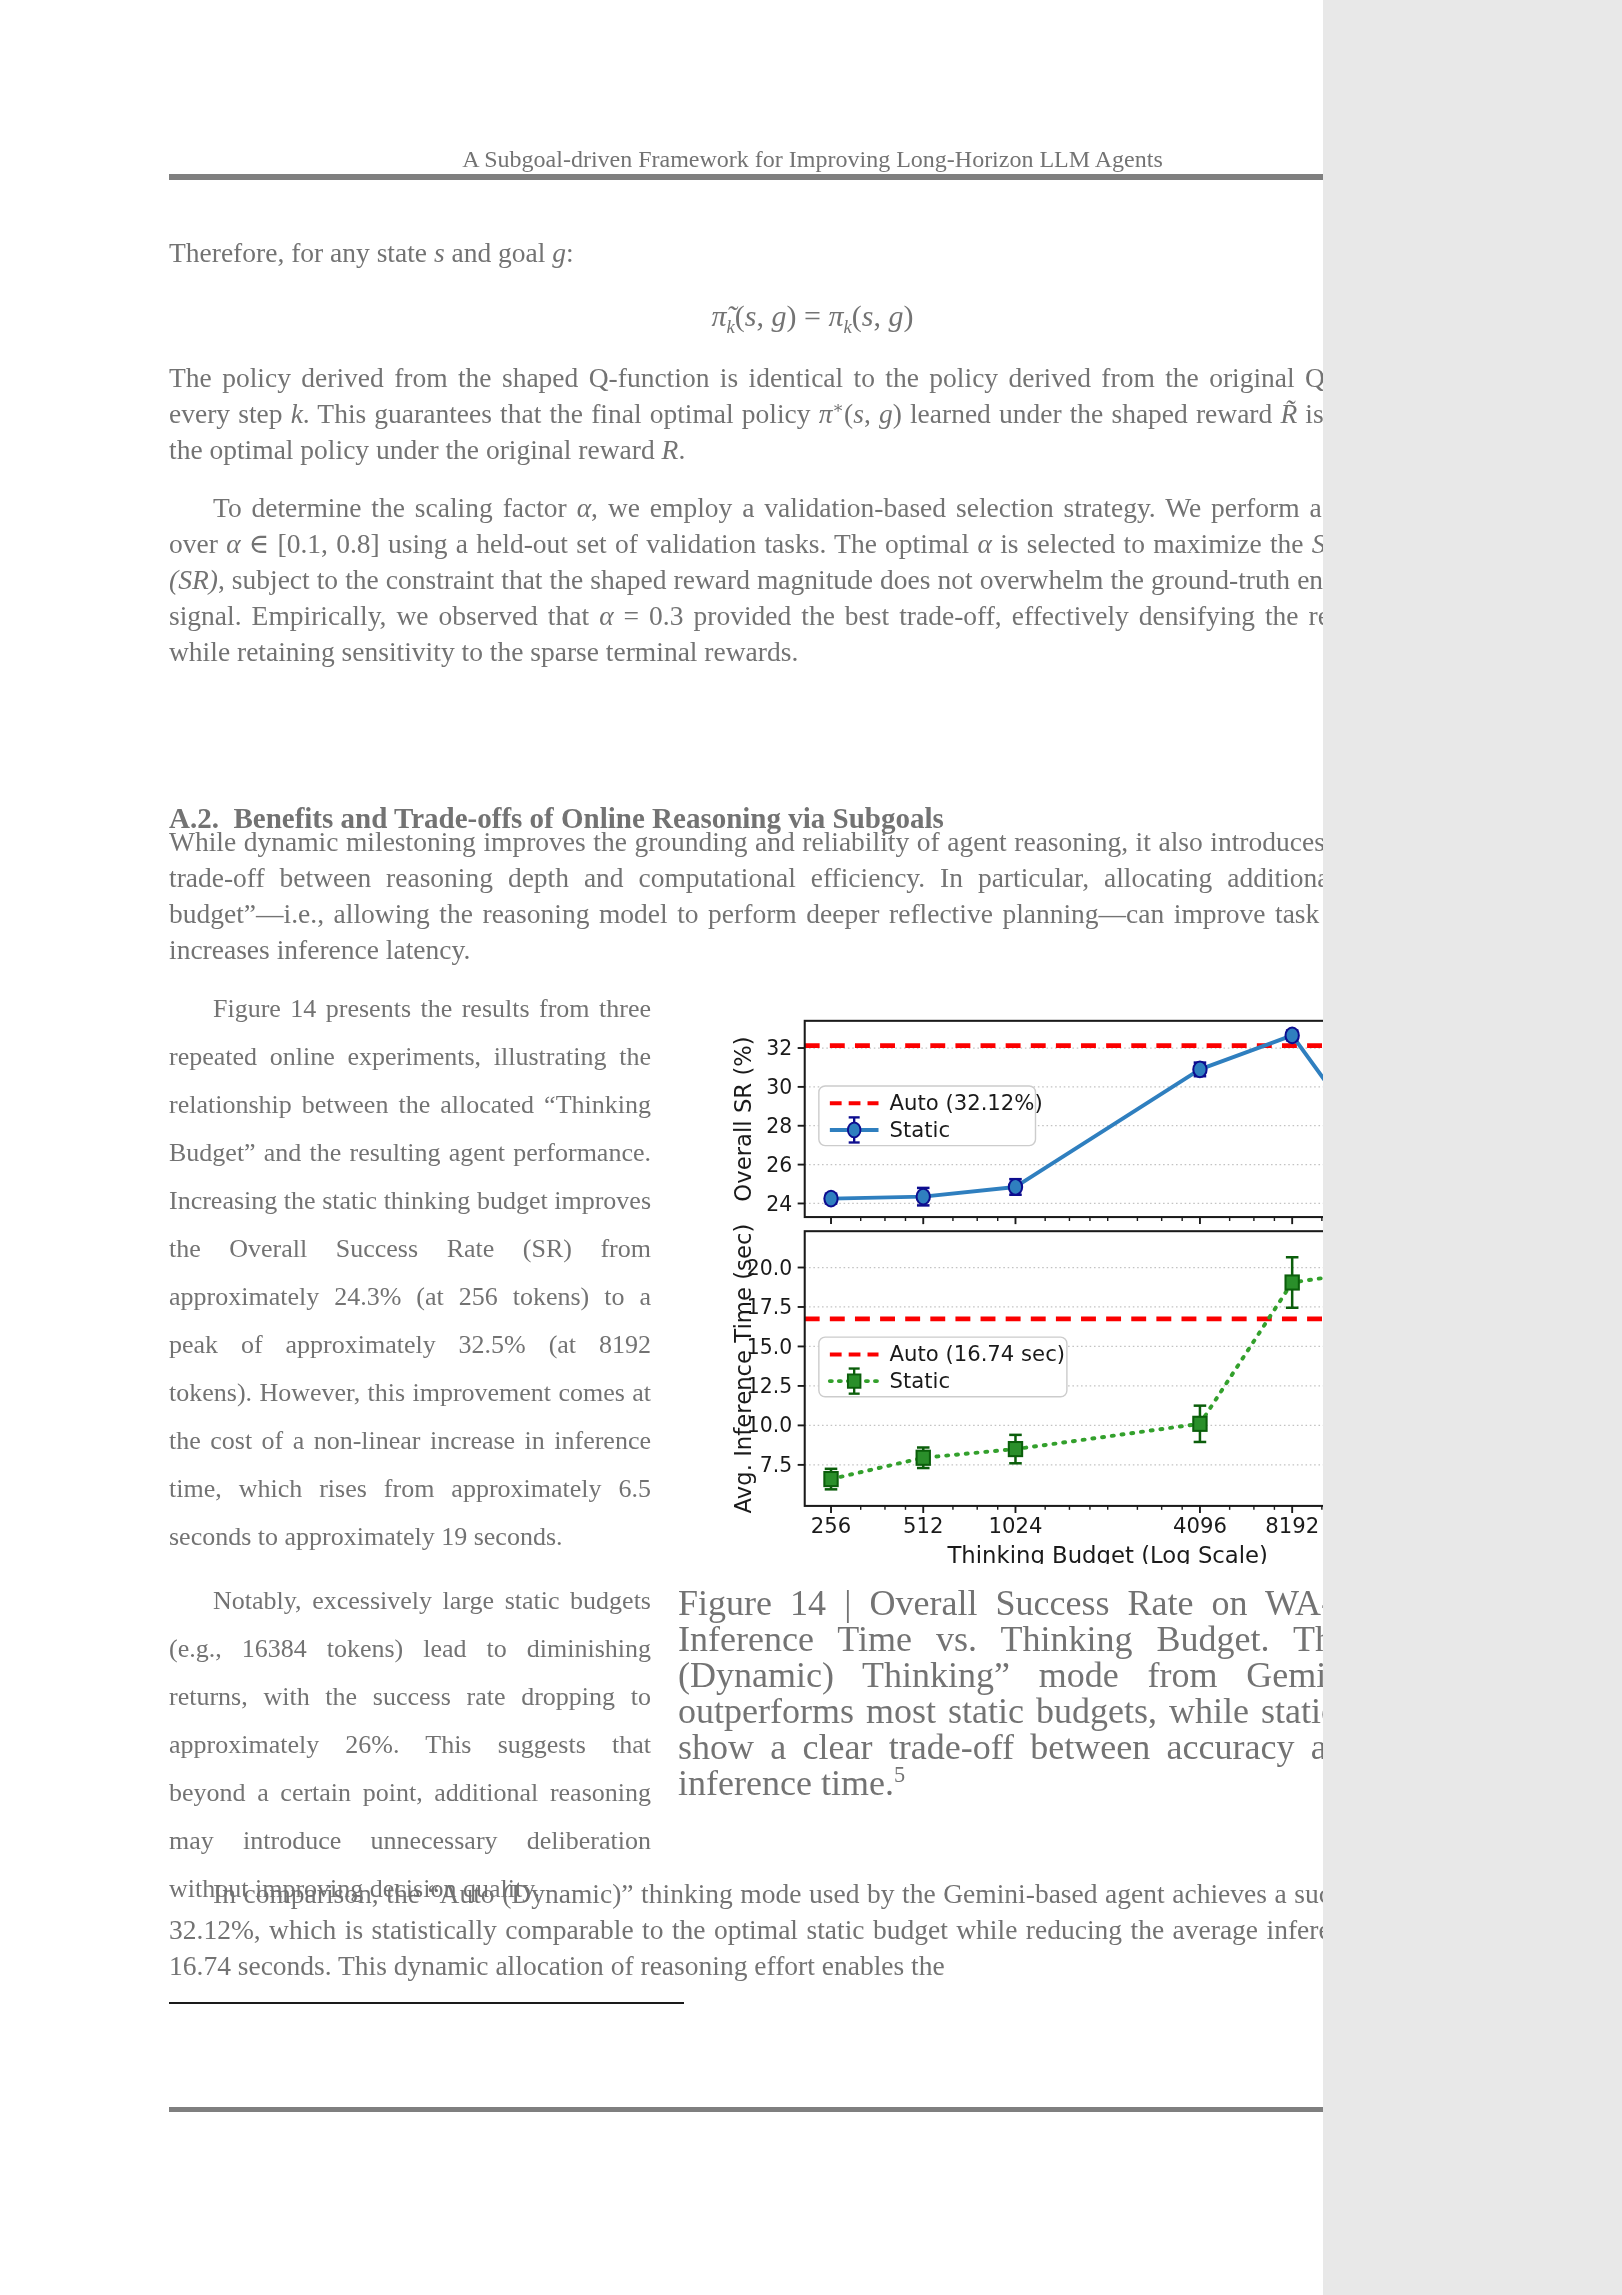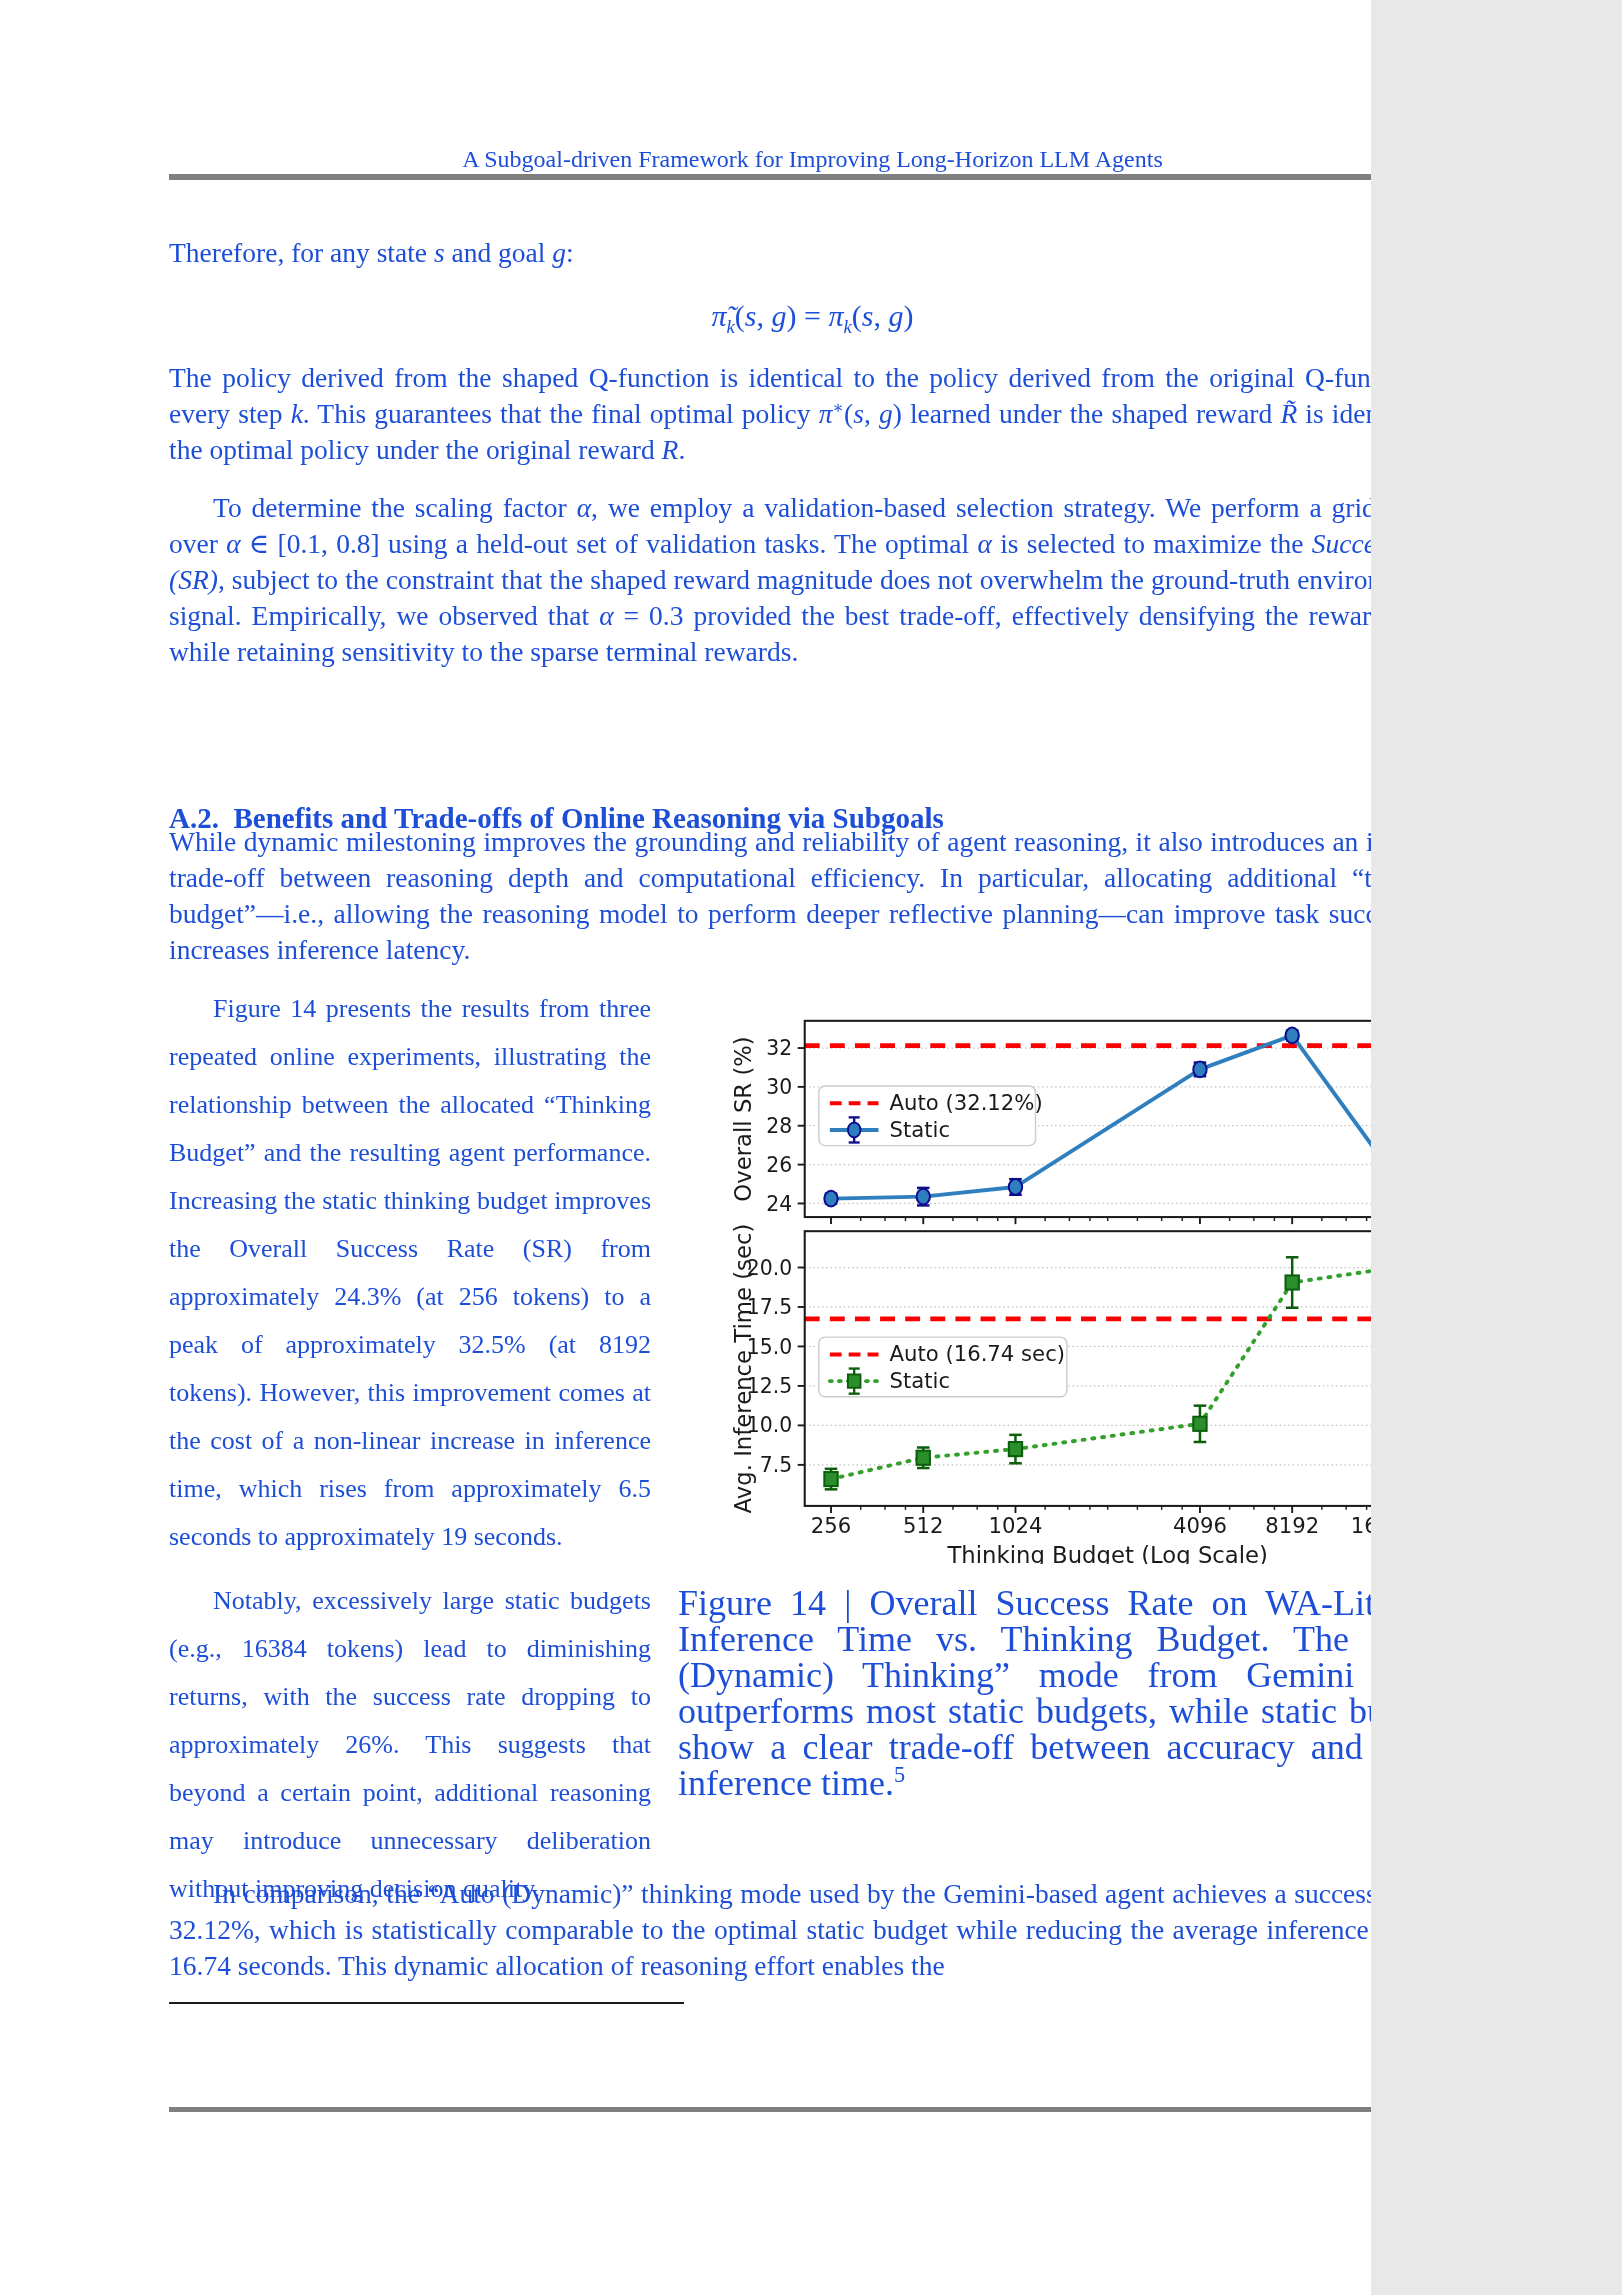--- a/index.html
+++ b/index.html
@@ -1,17 +1,17 @@
 <!DOCTYPE html>
 <html lang="en" style="font-size:12.6px"><head>
 <meta charset="utf-8">
 <style>
   html,body{margin:0;padding:0;background:#e8e8e8;}
   .page{position:relative;width:1323px;height:2295px;background:#ffffff;
-        font-family:"Liberation Serif","DejaVu Serif",serif;color:#1d4ed8;overflow:hidden;padding-left:48px;}
+        font-family:"Liberation Serif","DejaVu Serif",serif;color:#737373;overflow:hidden;}
   .abs{position:absolute;}
   .just{text-align:justify;text-justify:inter-word;}
   p{margin:0;}
   .body-text{font-size:27.5px;line-height:36px;}
   .col-text{font-size:26px;line-height:48px;}
   .cap-text{font-size:36px;line-height:36px;}
   .indent{text-indent:44px;}
   i{font-style:italic;}
   sup{font-size:62%;vertical-align:super;line-height:0;}
   sub{font-size:62%;vertical-align:sub;line-height:0;}

